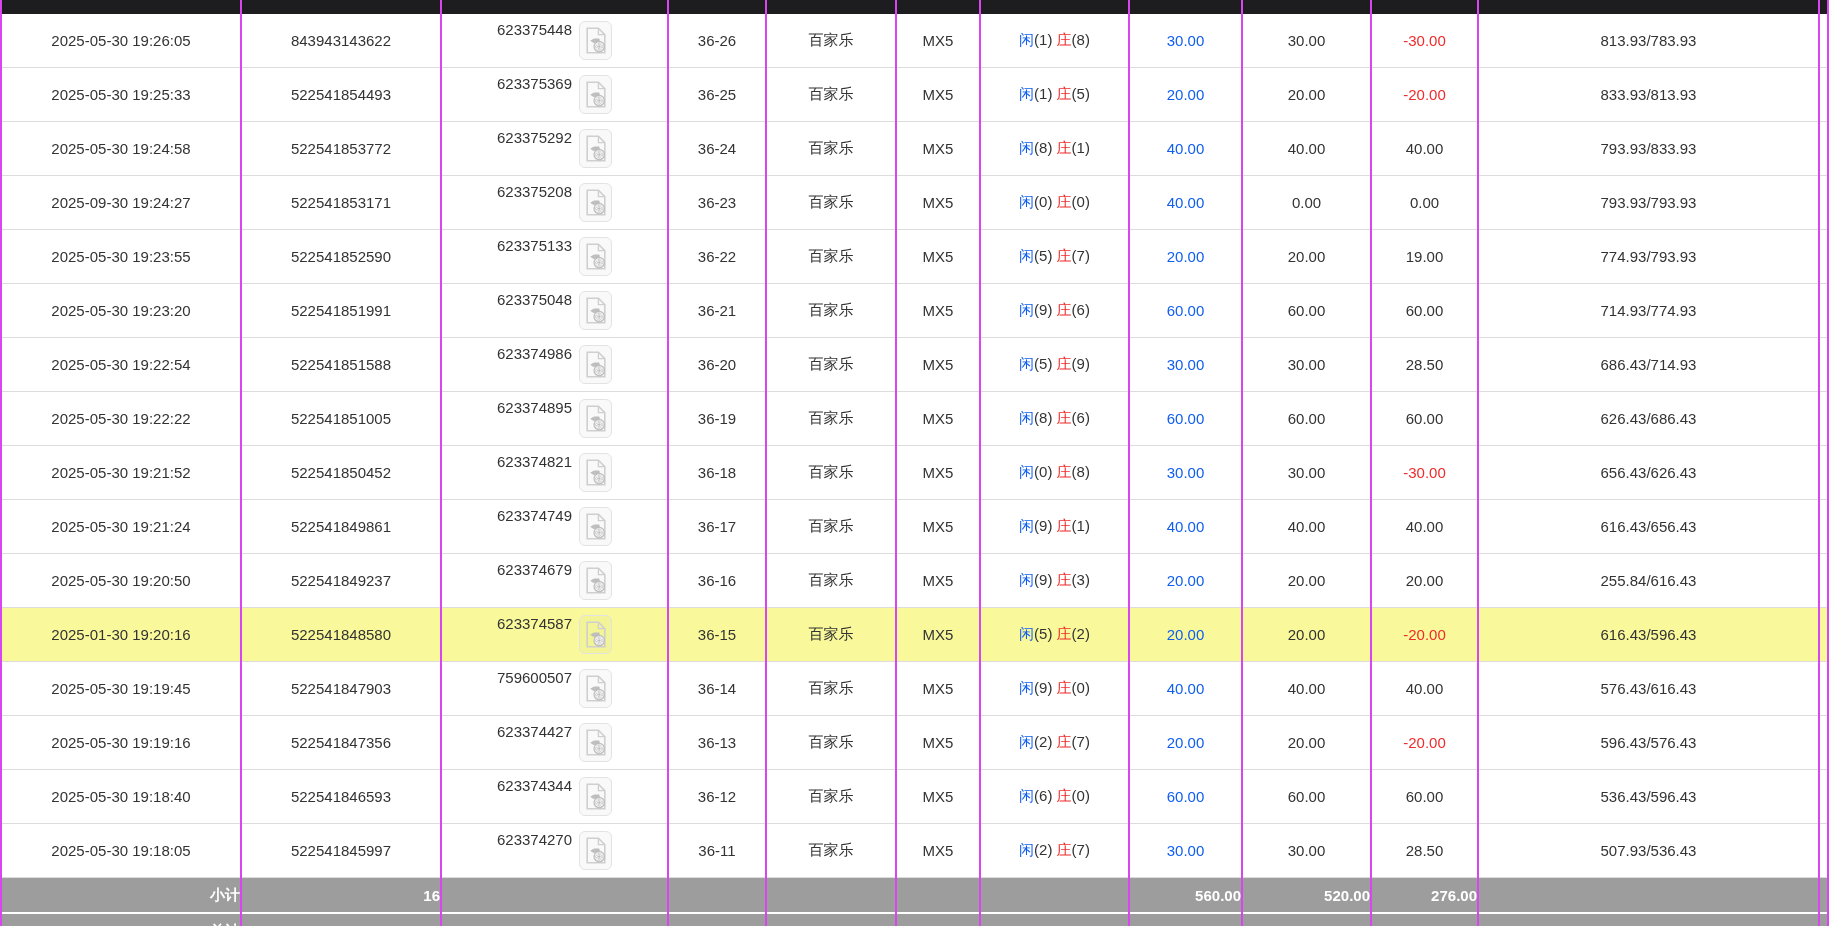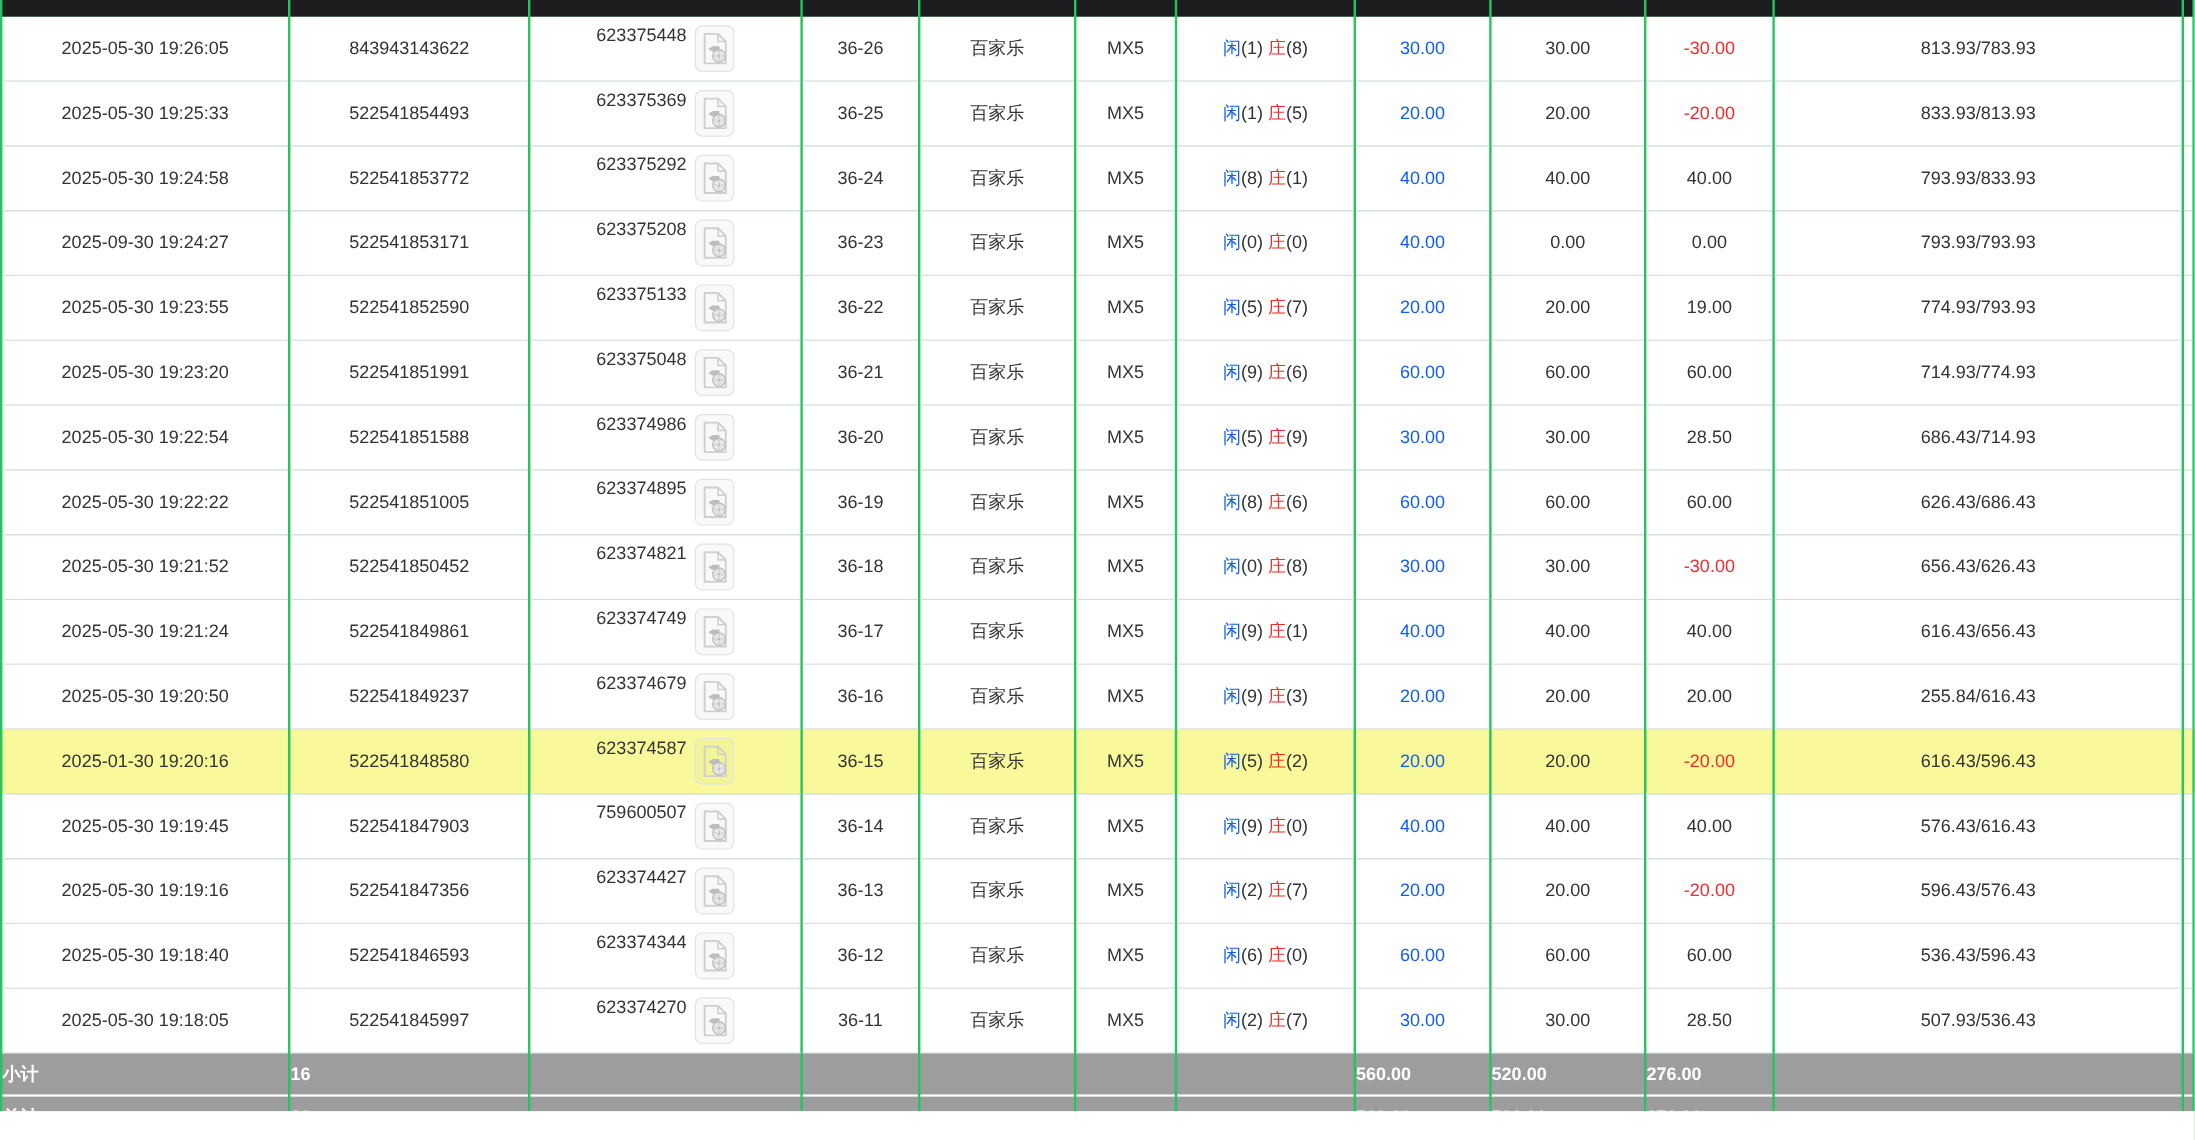--- a/index.html
+++ b/index.html
@@ -6,21 +6,21 @@
     --blue:#0f5ef0;
     --red:#ee2c2c;
     --yellow:#f9f99b;
     --gray:#9d9d9d;
     --header-bg:#1d1d1f;
     --text:#333;
     --line:#dcdcdc;
   }
   html,body{margin:0;padding:0;background:#fff;}
   body{font-family:"Liberation Sans","DejaVu Sans",sans-serif;color:var(--text);}
-  .screen{width:1829px;height:926px;overflow:hidden;background:#22c55e;}
+  .screen{width:1829px;height:926px;overflow:hidden;background:#d946ef;}
   table.records{border-collapse:separate;border-spacing:2px 0;table-layout:fixed;width:1829px;margin:0;}
   thead th{background:var(--header-bg);height:14px;padding:0;overflow:hidden;font-size:0;}
   tbody td{
     height:53px;padding:0;text-align:center;vertical-align:middle;
     font-size:15px;color:var(--text);background:#fff;
     border-bottom:1px solid var(--line);white-space:nowrap;overflow:hidden;
   }
   tbody tr.hl td{background:var(--yellow);}
   td.amt-blue{color:var(--blue);}
   td.neg{color:var(--red);}
@@ -28,21 +28,21 @@
   .res-banker{color:var(--red);}
   .res-pts{color:var(--text);}
   .gcell{display:flex;align-items:flex-start;justify-content:center;gap:7px;}
   .vbtn{
     display:inline-flex;align-items:center;justify-content:center;
     width:33px;height:39px;border:1px solid #e3e3e3;border-radius:6px;
     background:rgba(0,0,0,0.025);cursor:pointer;padding:0;flex:0 0 auto;
   }
   .vbtn svg{display:block;}
   tfoot td{
-    height:34px;padding:0;text-align:left;vertical-align:middle;
+    height:34px;padding:0;text-align:right;vertical-align:middle;
     background:var(--gray);color:#fff;font-size:15px;font-weight:bold;
     border-bottom:2px solid #fff;white-space:nowrap;overflow:hidden;
   }
 </style>
 </head>
 <body>
 
 <div class="screen">
   <table class="records">
     <colgroup>

